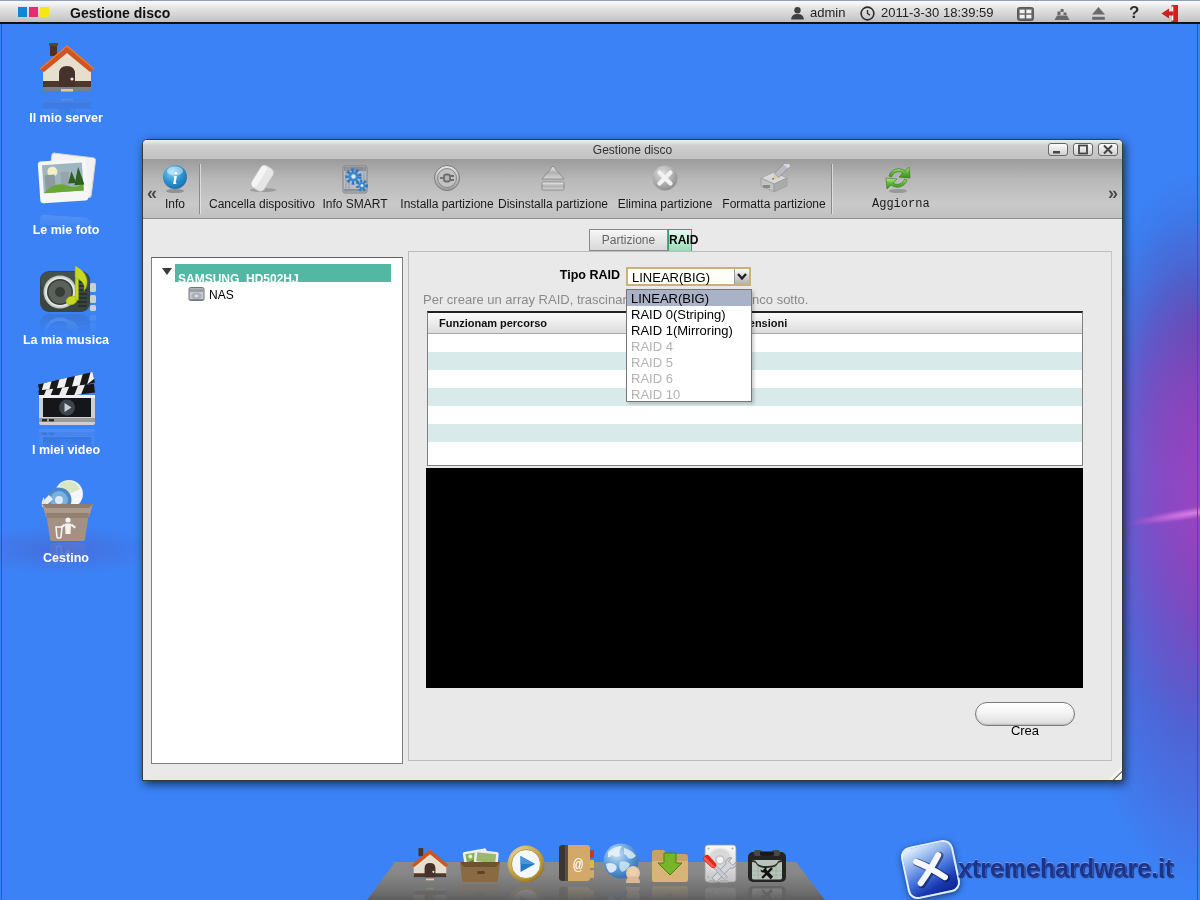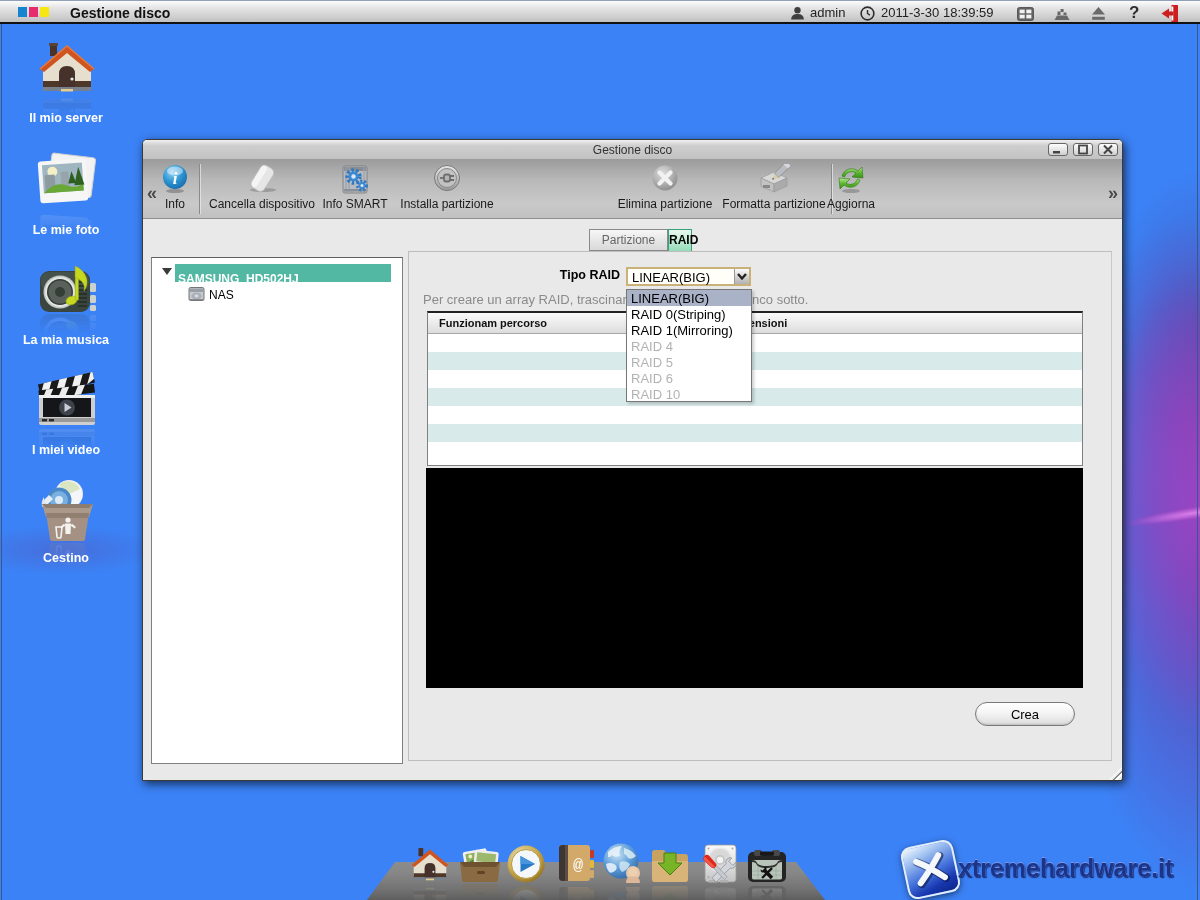--- a/index.html
+++ b/index.html
@@ -59,21 +59,21 @@
 #selbox .btn { position:absolute; right:0; top:0; width:15px; height:15px;
   background:linear-gradient(180deg,#fbfbfb,#b2b2b2); border-left:1px solid #999; }
 #grayline { position:absolute; left:14px; top:40px; font-size:13px; color:#8a8a8a; }
 #tbl { position:absolute; left:18px; top:59px; width:656px; height:155px; border:1px solid #808080; border-top:2px solid #222; background:#fff; }
 #tblhead { position:absolute; left:0; top:0; width:654px; height:21px;
   background:linear-gradient(180deg,#fbfbfb,#dcdcdc); border-bottom:1px solid #a8a8a8;
   font-size:11px; font-weight:bold; color:#111; }
 .trow { position:absolute; left:0; width:654px; height:18px; background:#d9eaea; }
 #blackbox { position:absolute; left:17px; top:216px; width:657px; height:220px; background:#000; }
 #crea { position:absolute; left:566px; top:450px; width:100px; height:24px; border:1px solid #7a7a7a; border-radius:12px;
-  background:linear-gradient(180deg,#ffffff 0%,#f4f4f4 45%,#dcdcdc 100%); text-align:center; font-size:13px; color:#000; padding-top:4px;
+  background:linear-gradient(180deg,#ffffff 0%,#f4f4f4 45%,#dcdcdc 100%); text-align:center; font-size:13px; color:#000; padding-top:20px;
   box-shadow: inset 0 -1px 2px rgba(0,0,0,0.15); }
 #ddl { position:absolute; left:217px; top:37px; width:126px; height:113px; background:#fff; border:1px solid #777;
   font-size:13px; color:#000; box-shadow:2px 2px 3px rgba(0,0,0,0.2); }
 .ddi { height:16px; padding:1px 0 0 4px; white-space:nowrap; }
 .ddhl { background:#a9b2c6; }
 .ddgray { color:#b2b2b2; }
 #grip { position:absolute; right:0px; bottom:0px; width:13px; height:13px;
   background: repeating-linear-gradient(135deg, #e9e9e9 0 2px, #888 2px 3px, #fdfdfd 3px 5px);
   clip-path: polygon(100% 0, 100% 100%, 0 100%); }
 #dock { position:absolute; left:367px; top:855px; width:458px; height:45px;
@@ -317,20 +317,33 @@
             </defs>
             <circle cx="15" cy="14" r="12.5" fill="url(#gc1)" stroke="#787878" stroke-width="1"></circle>
             <circle cx="15" cy="14" r="9.5" fill="#c2c2c2" stroke="#888" stroke-width="1"></circle>
             <g stroke="#6e6e6e" stroke-width="1.8" fill="none">
               <path d="M8 14 H12"></path>
               <rect x="12" y="10.5" width="6" height="7" rx="2" fill="#b5b5b5"></rect>
               <path d="M18 12 H22 M18 16 H22"></path>
             </g>
           </svg>
         Installa partizione</div>
+      <div class="titem" style="left:354px;width:112px;">
+        <svg width="30" height="30" viewBox="0 0 30 30">
+            <defs>
+              <linearGradient id="gc2" x1="0" y1="0" x2="0" y2="1">
+                <stop offset="0" stop-color="#f0f0f0"></stop>
+                <stop offset="0.5" stop-color="#b0b0b0"></stop>
+                <stop offset="1" stop-color="#d5d5d5"></stop>
+              </linearGradient>
+            </defs>
+            <path d="M15 2 L26 15 H4 Z" fill="url(#gc2)" stroke="#808080" stroke-width="0.8"></path>
+            <rect x="4" y="18" width="22" height="8" rx="1" fill="url(#gc2)" stroke="#808080" stroke-width="0.8"></rect>
+          </svg>
+        Disinstalla partizione</div>
       <div class="titem" style="left:474px;width:96px;">
         <svg width="30" height="30" viewBox="0 0 30 30">
             <defs>
               <radialGradient id="gx" cx="0.4" cy="0.3" r="0.75">
                 <stop offset="0" stop-color="#dedede"></stop>
                 <stop offset="0.65" stop-color="#a8a8a8"></stop>
                 <stop offset="1" stop-color="#8a8a8a"></stop>
               </radialGradient>
             </defs>
             <circle cx="15" cy="14" r="12.5" fill="url(#gx)"></circle>
@@ -344,21 +357,21 @@
             <path d="M29 14 V22 L16 28 V20 Z" fill="#ababab" stroke="#999" stroke-width="0.7"></path>
             <rect x="5" y="21" width="7" height="3" fill="#888"></rect>
             <g transform="rotate(45 22 8)">
               <rect x="19" y="-4" width="6" height="17" fill="#b8bcc2" stroke="#888" stroke-width="0.7"></rect>
               <rect x="19" y="-4" width="6" height="4" fill="#d8d8dc"></rect>
               <path d="M19 13 L22 19 L25 13 Z" fill="#d8cfa8"></path>
               <path d="M21 17 L22 19 L23 17 Z" fill="#444"></path>
             </g>
           </svg>
         Formatta partizione</div>
-      <div class="titem" style="left:682px;width:52px;">
+      <div class="titem" style="left:729px;width:52px;font-family:Liberation Mono, monospace;">
         <svg width="30" height="30" viewBox="0 0 30 30">
             <defs>
               <linearGradient id="gg" x1="0" y1="0" x2="0" y2="1">
                 <stop offset="0" stop-color="#b8e890"></stop>
                 <stop offset="0.5" stop-color="#5cb832"></stop>
                 <stop offset="1" stop-color="#3a9018"></stop>
               </linearGradient>
             </defs>
             <ellipse cx="15" cy="27" rx="9" ry="2" fill="rgba(60,60,60,0.3)"></ellipse>
             <path d="M6 12 A10 10 0 0 1 22 7 L26 3 L27 14 L16 13 L20 9 A7.5 7.5 0 0 0 8.5 13 Z" fill="url(#gg)" stroke="#2e7812" stroke-width="0.6"></path>

